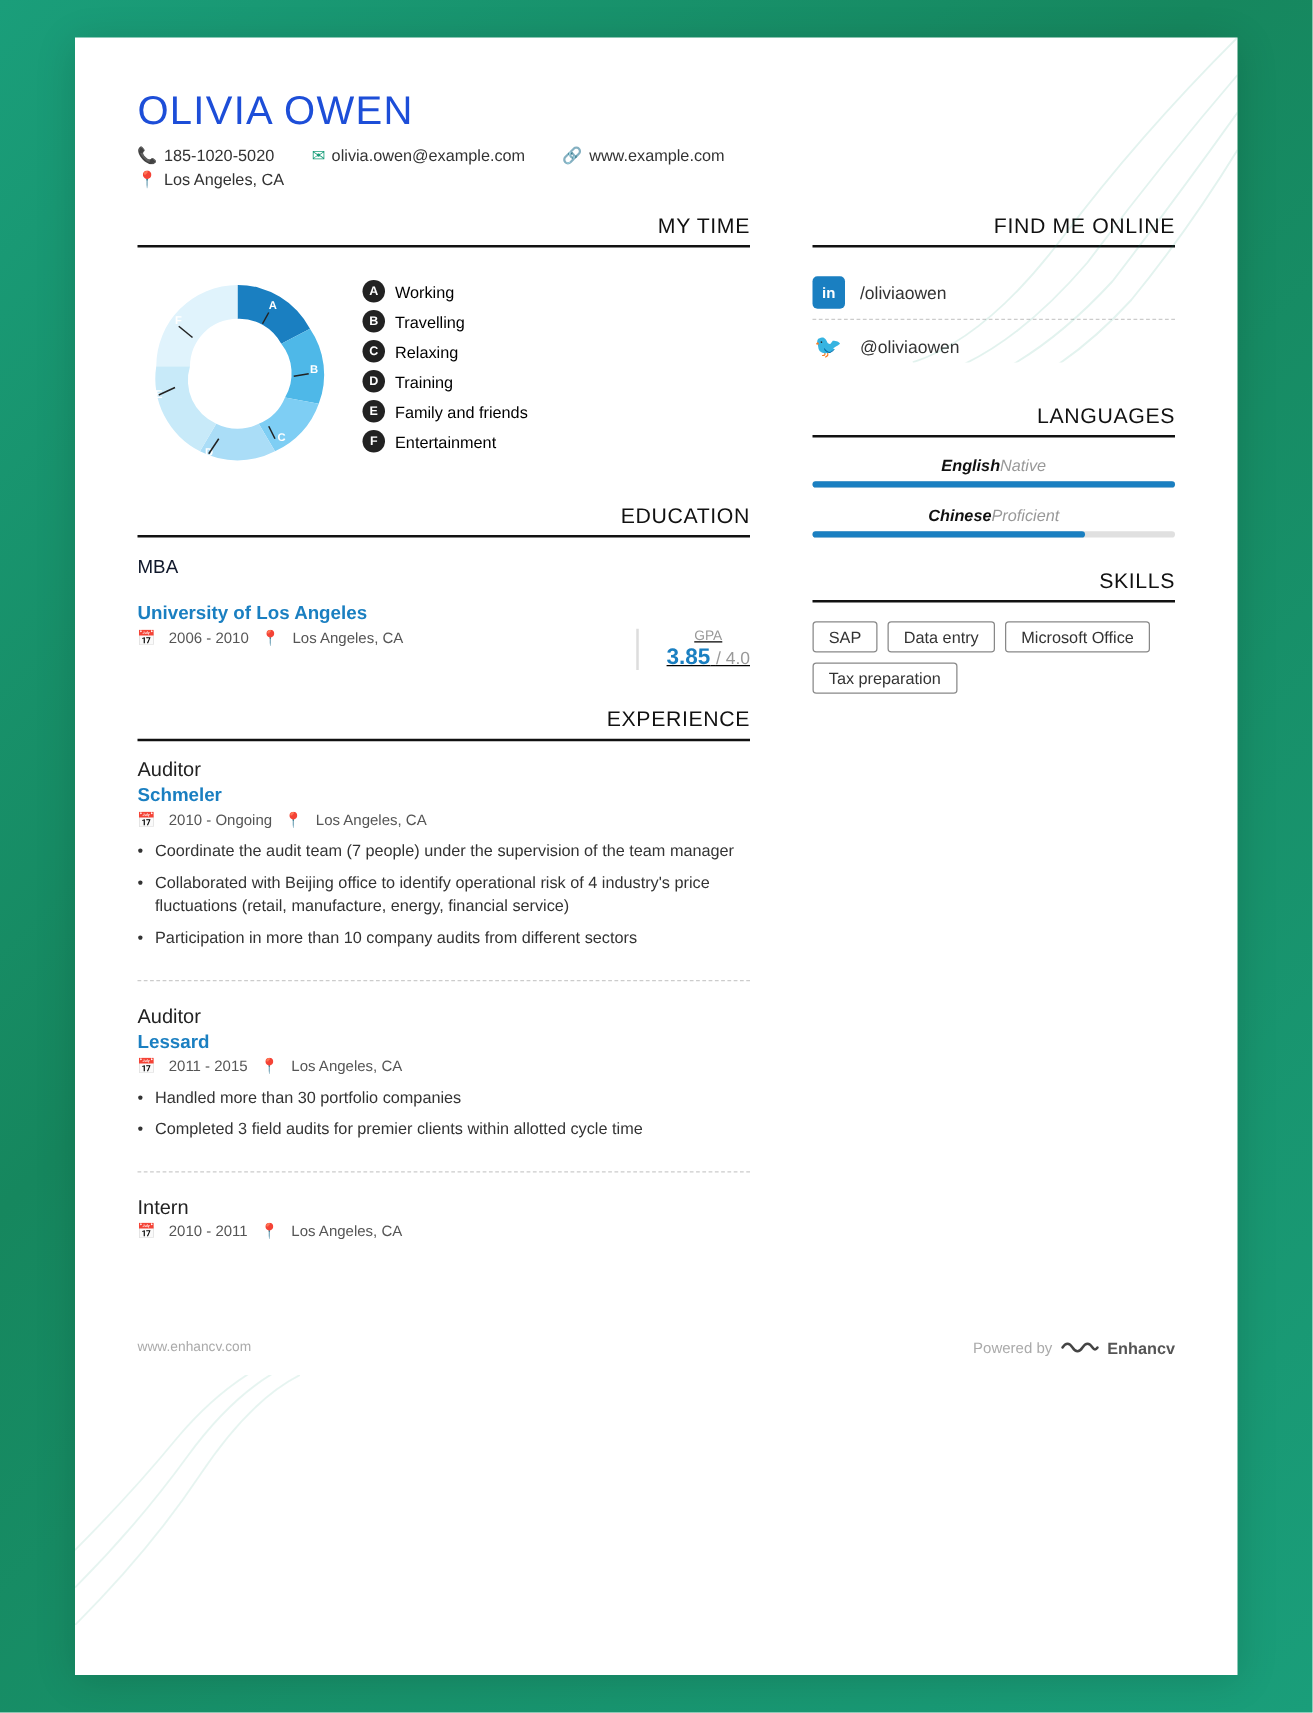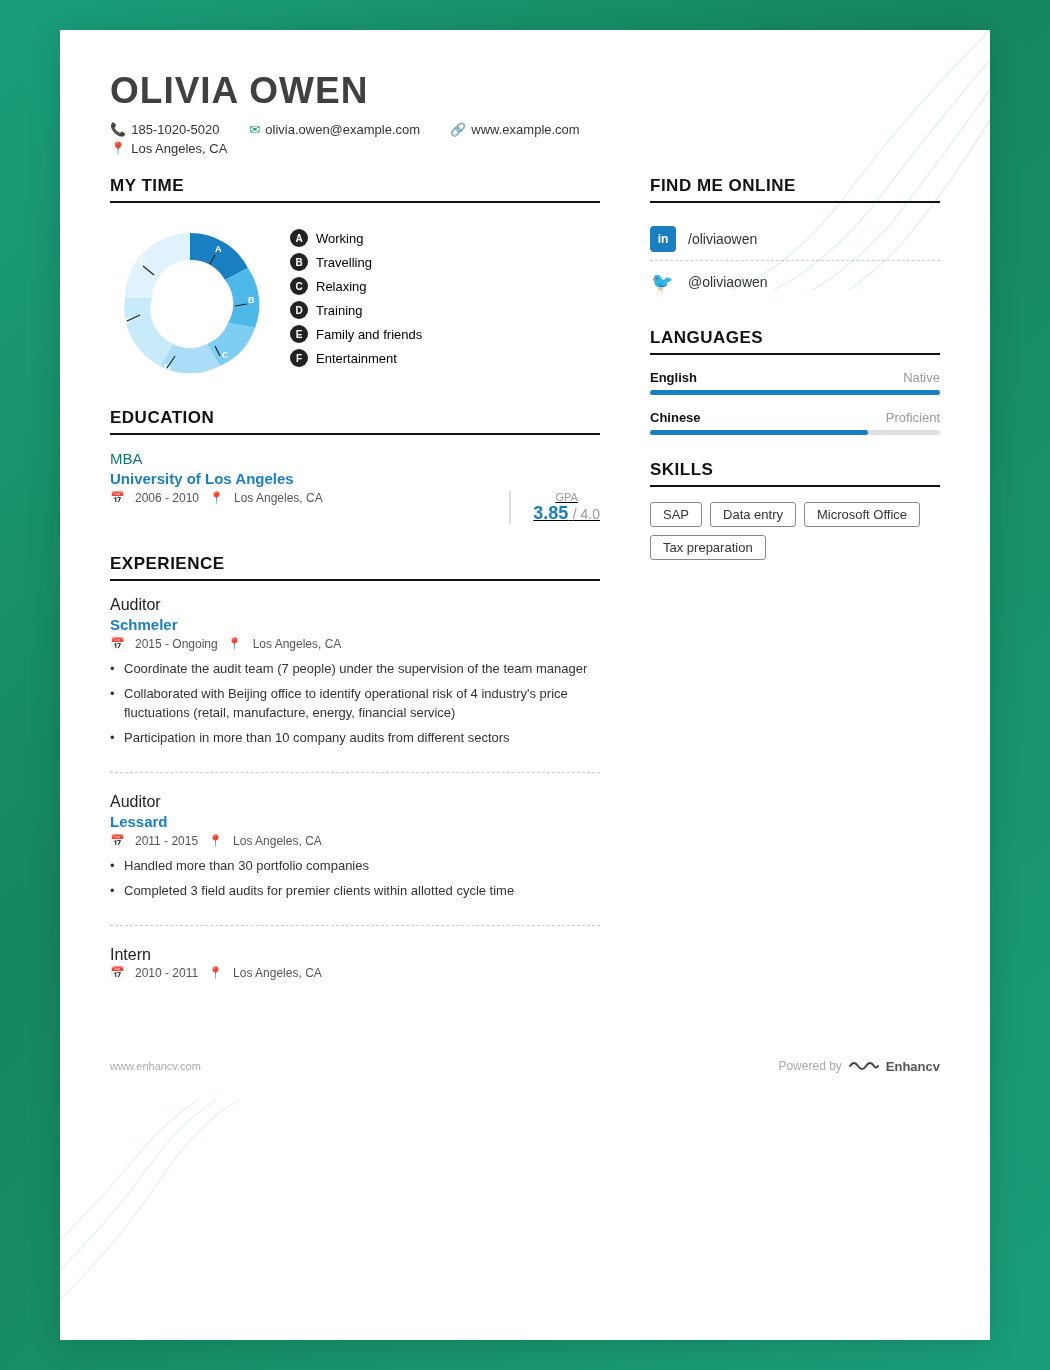--- a/index.html
+++ b/index.html
@@ -36,25 +36,25 @@
       bottom: 40px; left: 0;
       width: 180px;
       height: 200px;
       opacity: 0.10;
       pointer-events: none;
     }
 
     
     .header { margin-bottom: 20px; }
     .header-name {
-      font-size: 37px;
-      font-weight: 700;
+      font-size: 32px;
+      font-weight: 400;
       text-transform: uppercase;
       letter-spacing: 1px;
-      color: #404040;
+      color: #1d4ed8;
       margin-bottom: 10px;
     }
     .header-contact {
       display: flex;
       flex-wrap: wrap;
       gap: 6px 30px;
       font-size: 13px;
       color: #333;
     }
     .contact-item {
@@ -79,27 +79,28 @@
     }
     .right-col {
       flex: 1;
       padding-left: 20px;
       border-left: none;
     }
 
     
     .section-title {
       font-size: 17px;
-      font-weight: 700;
+      font-weight: 400;
       text-transform: uppercase;
       color: #111;
       letter-spacing: 0.5px;
       border-bottom: 2.5px solid #111;
       padding-bottom: 5px;
       margin-bottom: 15px;
+      text-align: right;
     }
 
     
     .my-time-section { margin-bottom: 30px; }
     .my-time-content {
       display: flex;
       align-items: center;
       gap: 20px;
     }
     .donut-wrapper {
@@ -133,21 +134,21 @@
       font-weight: bold;
       display: flex;
       align-items: center;
       justify-content: center;
       flex-shrink: 0;
     }
 
     
     .education-section { margin-bottom: 30px; }
     .edu-item {}
-    .edu-degree { font-size: 15px; font-weight: 400; color: #0f766e; margin-bottom: 3px; }
+    .edu-degree { font-size: 15px; font-weight: 400; color: #0f172a; margin-bottom: 20px; }
     .edu-school { font-size: 15px; font-weight: 700; color: #1a7fc1; margin-bottom: 4px; }
     .edu-meta {
       display: flex;
       align-items: flex-start;
       gap: 0;
     }
     .edu-dates-loc {
       display: flex;
       align-items: center;
       gap: 10px;
@@ -215,21 +216,21 @@
       padding: 8px 0;
       border-bottom: 1px dashed #ccc;
       font-size: 14px;
     }
     .passion-item:last-child { border-bottom: none; }
     .passion-icon-bulb { color: #1a9e7a; font-size: 18px; }
     .passion-icon-heart { color: #1a7fc1; font-size: 18px; }
 
     
     .lang-item { margin-bottom: 15px; }
-    .lang-header { display: flex; justify-content: space-between; font-size: 13px; margin-bottom: 5px; }
+    .lang-header { display: flex; justify-content: center; font-size: 13px; margin-bottom: 5px; font-style: italic; }
     .lang-name { font-weight: 700; color: #111; }
     .lang-level { color: #999; }
     .lang-bar-bg { height: 5px; background: #e0e0e0; border-radius: 3px; }
     .lang-bar-fill { height: 5px; background: #1a7fc1; border-radius: 3px; }
 
     
     .skills-tags { display: flex; flex-wrap: wrap; gap: 8px; }
     .skill-tag {
       border: 1.5px solid #888;
       border-radius: 3px;
@@ -401,21 +402,21 @@
       </div>
 
       <div class="experience-section">
         <div class="section-title">EXPERIENCE</div>
 
         <div class="exp-item">
           <div class="exp-title">Auditor</div>
           <div class="exp-company">Schmeler</div>
           <div class="exp-meta">
             <span>📅</span>
-            <span>2015 - Ongoing</span>
+            <span>2010 - Ongoing</span>
             <span>📍</span>
             <span>Los Angeles, CA</span>
           </div>
           <ul class="exp-bullets">
             <li>Coordinate the audit team (7 people) under the supervision of the team manager</li>
             <li>Collaborated with Beijing office to identify operational risk of 4 industry's price fluctuations (retail, manufacture, energy, financial service)</li>
             <li>Participation in more than 10 company audits from different sectors</li>
           </ul>
         </div>
 

